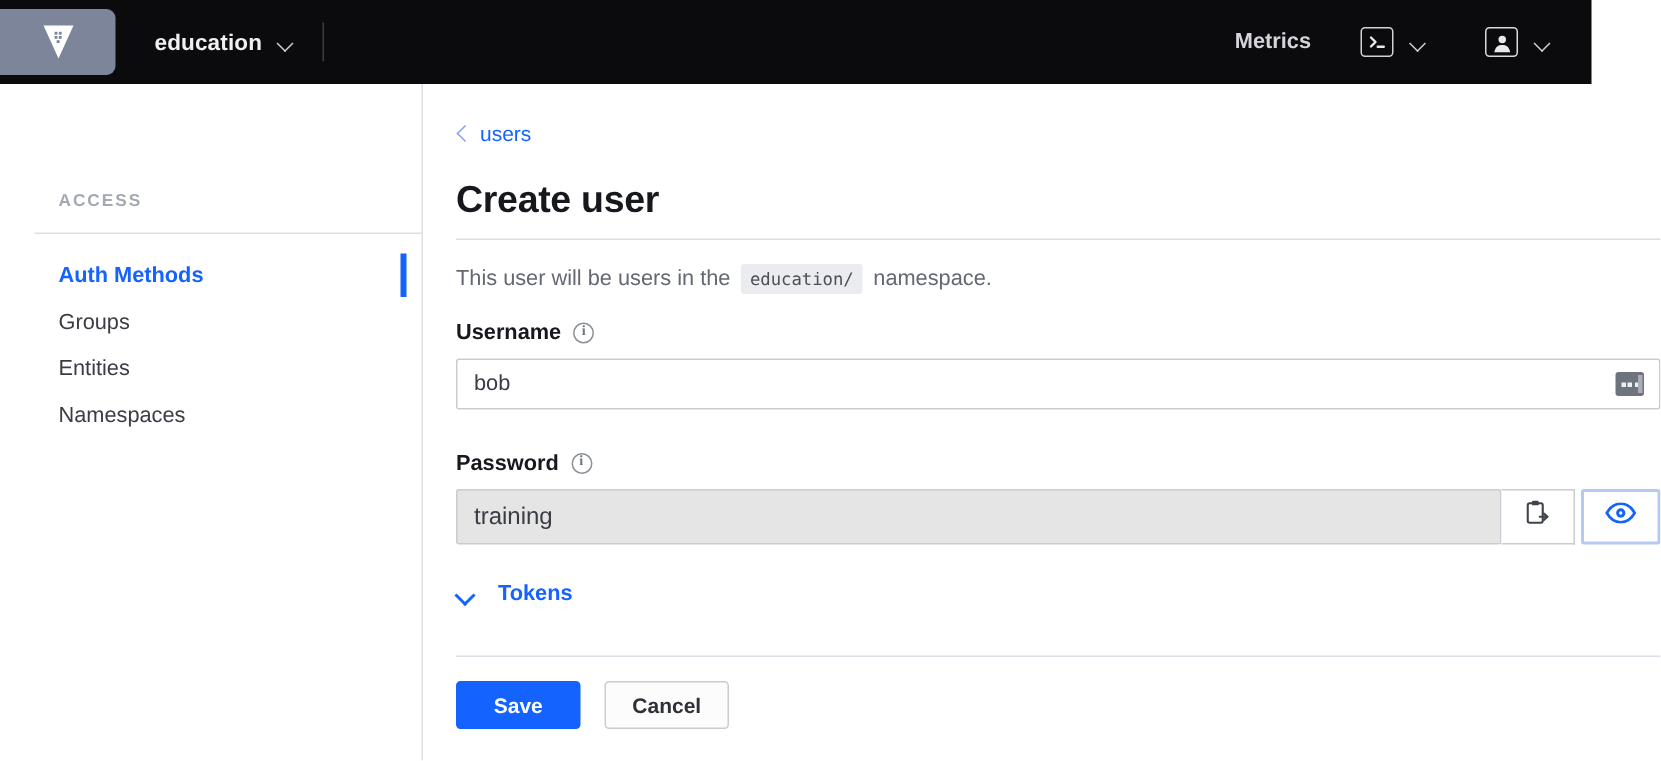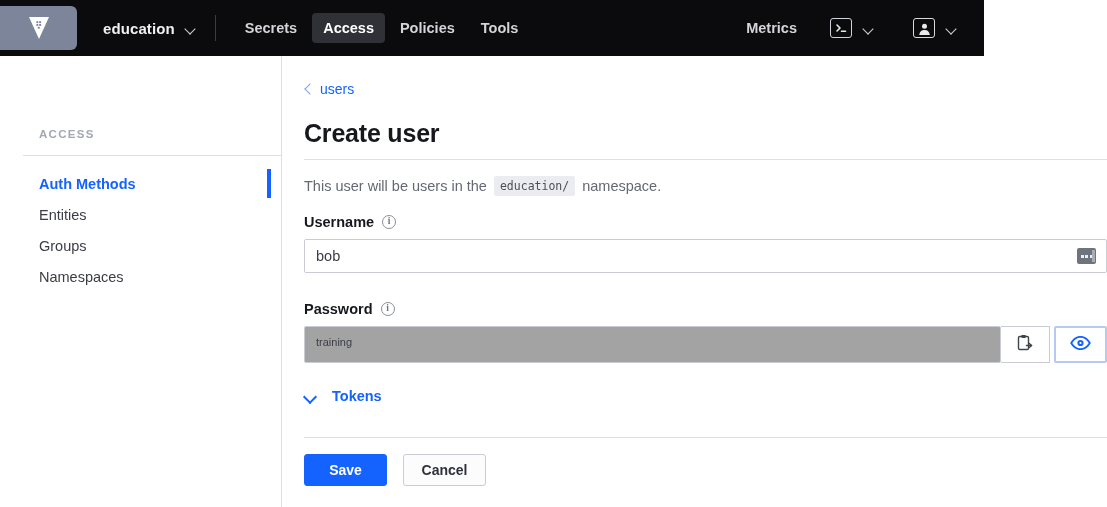--- a/index.html
+++ b/index.html
@@ -8,21 +8,21 @@
     background: #ffffff;
     font-family: "Liberation Sans", sans-serif;
     -webkit-font-smoothing: antialiased;
     overflow: hidden;
   }
   .app { position: relative; width: 1107px; height: 507px; }
 
   
   .navbar {
     position: absolute; top: 0; left: 0;
-    width: 984px; height: 56px;
+    width: 1061px; height: 56px;
     background: #0b0b0d;
     display: flex; align-items: center;
   }
   .logo-tile {
     width: 77px; height: 44px;
     margin-left: 0px;
     background: #7c8599;
     border-radius: 0 6px 6px 0;
     display: flex; align-items: center; justify-content: center;
   }
@@ -175,23 +175,23 @@
   }
   .autofill-icon .bar {
     position: absolute; right: 1.5px; top: 2px;
     width: 3px; height: 12px; background: #a9adb6;
   }
 
   .pw-row { display: flex; align-items: flex-start; }
   .pw-area {
     width: 700px; height: 37px; resize: none;
     border: 1px solid #c9ccd3; border-radius: 2px;
-    background: #a3a3a3;
+    background: #e5e5e5;
     font-family: "Liberation Sans", sans-serif;
-    font-size: 11px; color: #3b3d45;
+    font-size: 16px; color: #3b3d45;
     padding: 9px 11px; overflow: hidden;
   }
   .pw-btn {
     width: 50px; height: 37px; background: #fff;
     border: 1px solid #c9ccd3; border-left: none;
     display: flex; align-items: center; justify-content: center;
     cursor: pointer;
   }
   .pw-btn.eye {
     border: 2px solid #b6c9f2; margin-left: 4px; border-radius: 2px;
@@ -256,26 +256,20 @@
       </span>
     </div>
 
     <div class="ns-switcher">
       <span class="ns-name">education</span>
       <span class="chev-down-light"></span>
     </div>
 
     <div class="nav-sep"></div>
 
-    <div class="nav-links">
-      <div class="nav-link">Secrets</div>
-      <div class="nav-link active">Access</div>
-      <div class="nav-link">Policies</div>
-      <div class="nav-link">Tools</div>
-    </div>
 
     <div class="nav-right">
       <div class="nav-link">Metrics</div>
 
       <div class="icon-btn">
         <span class="icon-box">
           <svg width="15" height="12" viewBox="0 0 15 12">
             <polyline points="3,3 6,6 3,9" fill="none" stroke="#e7e9ec" stroke-width="1.6" stroke-linecap="round" stroke-linejoin="round"></polyline>
             <line x1="7.5" y1="9.2" x2="11.5" y2="9.2" stroke="#e7e9ec" stroke-width="1.6" stroke-linecap="round"></line>
           </svg>
@@ -296,22 +290,22 @@
       </div>
     </div>
   </div>
 
   <div class="sidebar">
     <div class="sb-title">ACCESS</div>
     <div class="sb-divider"></div>
 
     <div class="sb-list">
       <div class="sb-item active">Auth Methods</div>
+      <div class="sb-item">Groups</div>
       <div class="sb-item">Entities</div>
-      <div class="sb-item">Groups</div>
       <div class="sb-item">Namespaces</div>
     </div>
   </div>
 
   <div class="content">
 
     <div class="breadcrumb">
       <span class="chev-left"></span>
       <span>users</span>
     </div>

